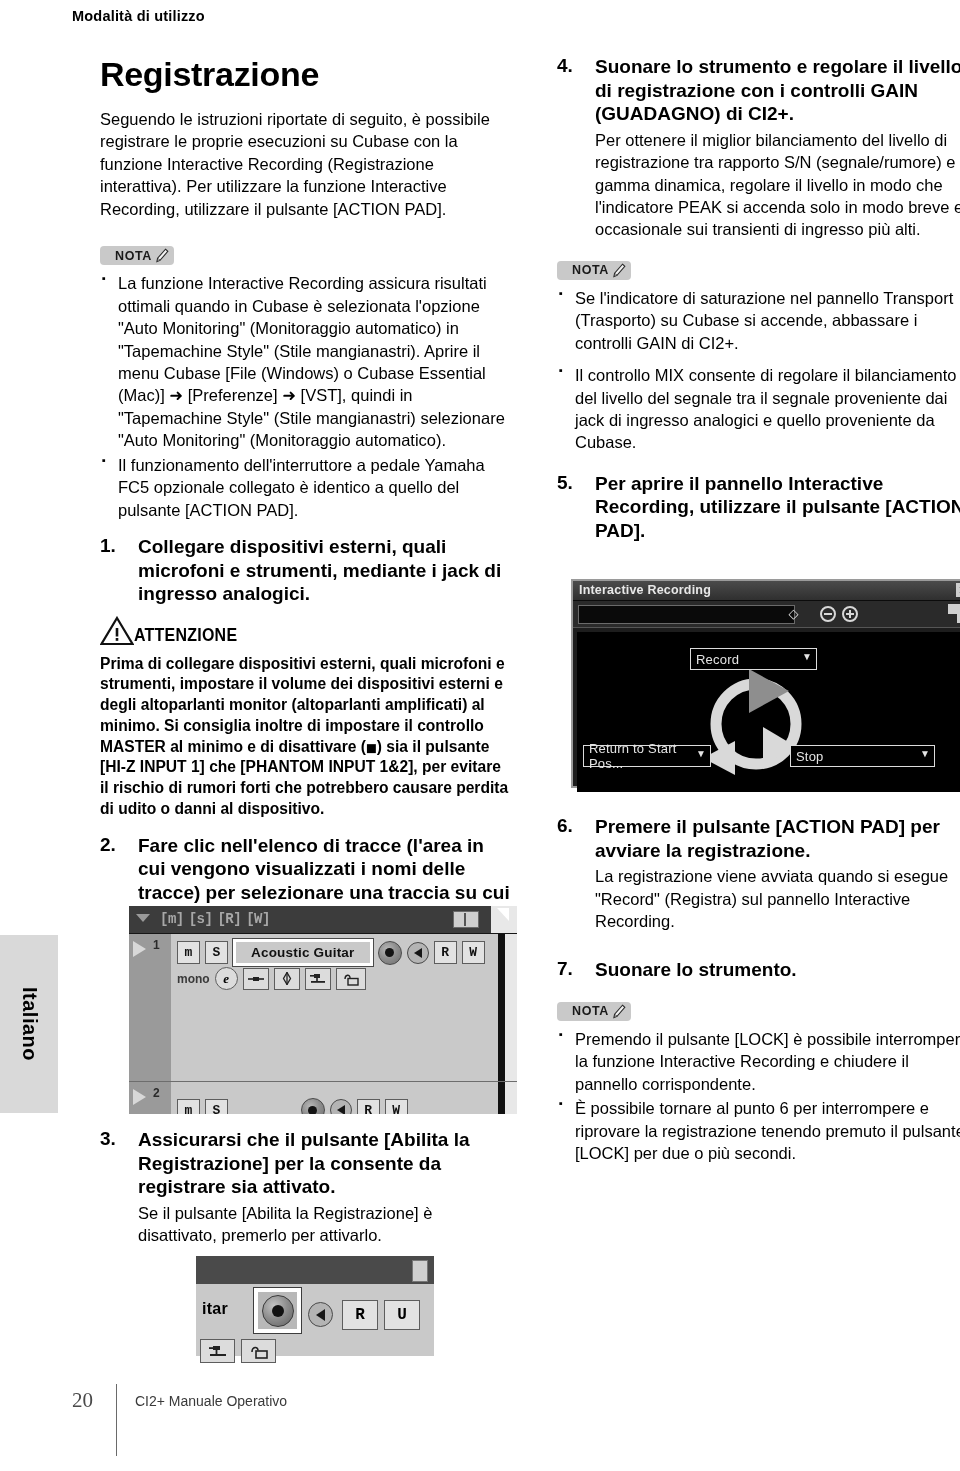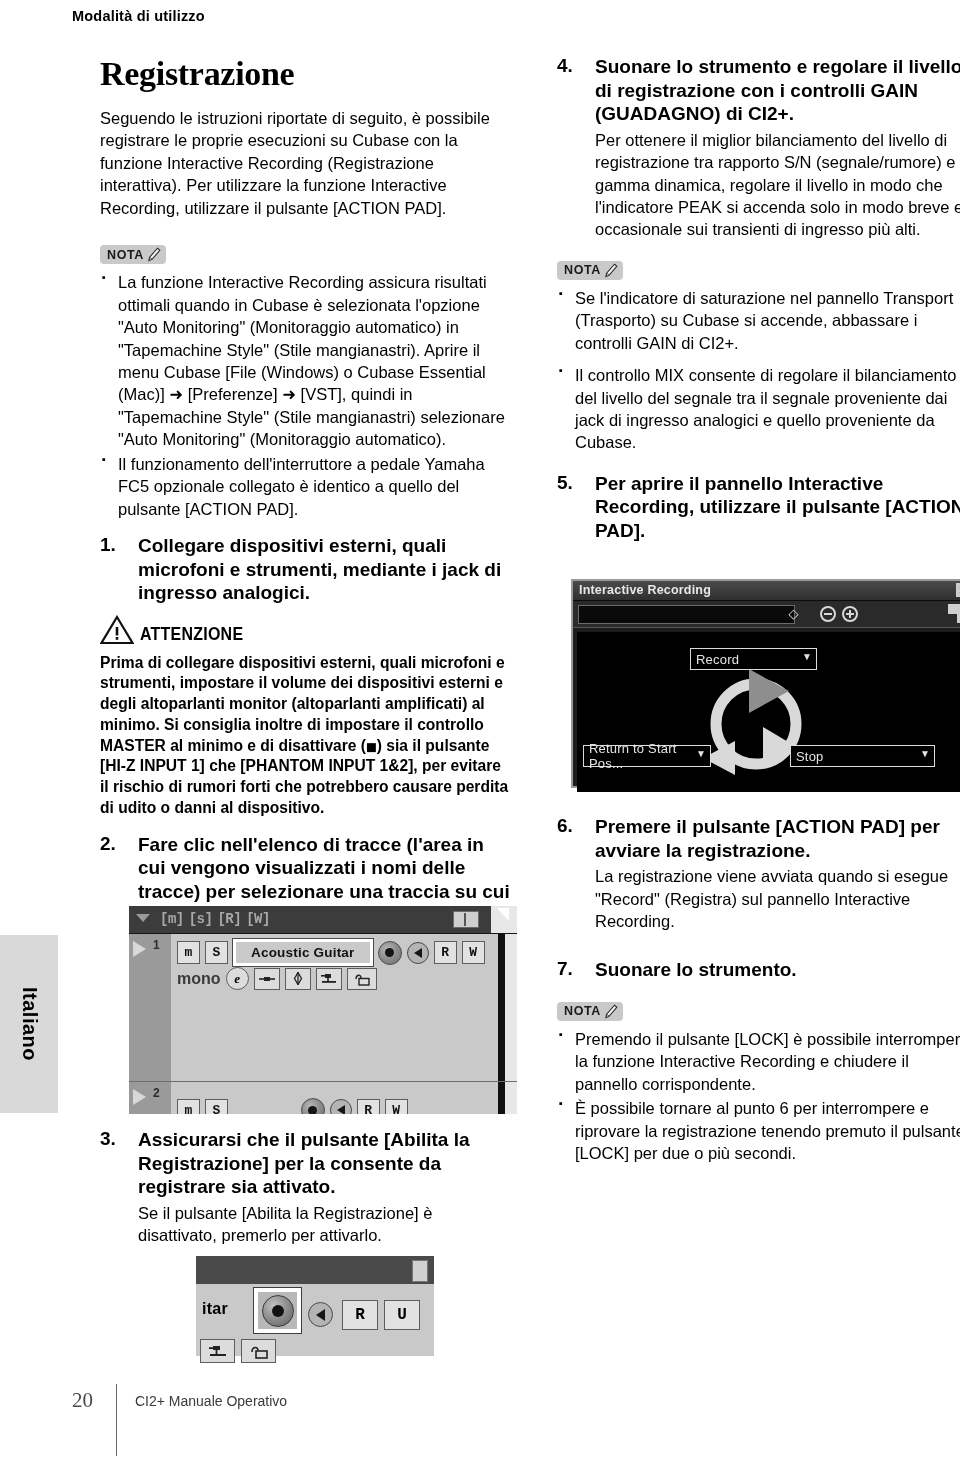--- a/index.html
+++ b/index.html
@@ -53,38 +53,37 @@
     width: 413px;
   }
   .col-left  { left: 100px; }
   .col-right { left: 557px; }
 
   h1.chapter {
     margin: 0 0 14px 0;
     font-size: 34px;
     font-weight: bold;
     letter-spacing: -0.3px;
-    font-family: Liberation Serif, serif;
   }
 
   p.body, .note li, .caution-body {
     font-size: 16.5px;
     line-height: 1.36;
     margin: 0;
   }
   p.body { margin-bottom: 12px; }
 
   
   .nota-badge {
     display: inline-flex;
     align-items: center;
     gap: 3px;
     background: #c9c9c9;
     border-radius: 4px;
-    padding: 2px 5px 2px 7px;
+    padding: 2px 5px 2px 15px;
     margin: 14px 0 7px 0;
   }
   .nota-badge .txt {
     font-size: 12.5px;
     font-weight: bold;
     letter-spacing: .6px;
     color: #1a1a1a;
   }
   .pencil-icon { display: block; }
 
@@ -126,21 +125,20 @@
     font-size: 16.5px;
     line-height: 1.36;
     font-weight: normal;
     margin-top: 3px;
   }
 
   
   .caution-head {
     display: flex;
     align-items: flex-end;
-    gap: 6px;
     margin: 10px 0 8px 0;
   }
   .caution-head .label {
     font-size: 19px;
     font-weight: bold;
     letter-spacing: .3px;
     transform: scaleX(.84);
     transform-origin: left bottom;
   }
   .caution-body {
@@ -268,21 +266,21 @@
   .monitor {
     width: 20px; height: 20px; border-radius: 50%;
     background: #b4b4b4; border: 1px solid #4a4a4a;
     display:flex; align-items:center; justify-content:center;
   }
   .monitor::after{
     content:""; width:0;height:0;
     border-top:5px solid transparent;border-bottom:5px solid transparent;
     border-right:8px solid #161616;
   }
-  .monolabel { font-size: 16px; color: #3a3a3a; font-weight: bold; }
+  .monolabel { font-size: 12px; color: #3a3a3a; font-weight: bold; }
   .icobox {
     width: 24px; height: 20px;
     background: #dcdcdc; border: 1px solid #5d5d5d;
     display: flex; align-items: center; justify-content: center;
   }
   .eicon {
     width: 21px; height: 21px; border-radius: 50%;
     background: #dcdcdc; border: 1px solid #5d5d5d;
     display:flex;align-items:center;justify-content:center;
     font-style: italic; font-size: 13px; font-weight: bold;

